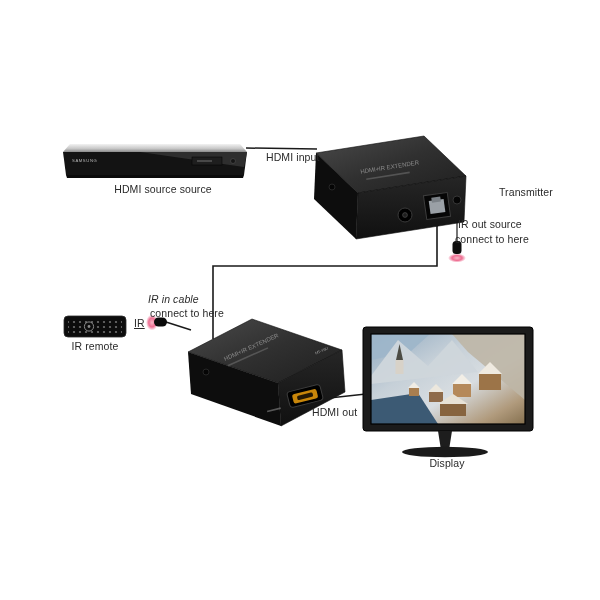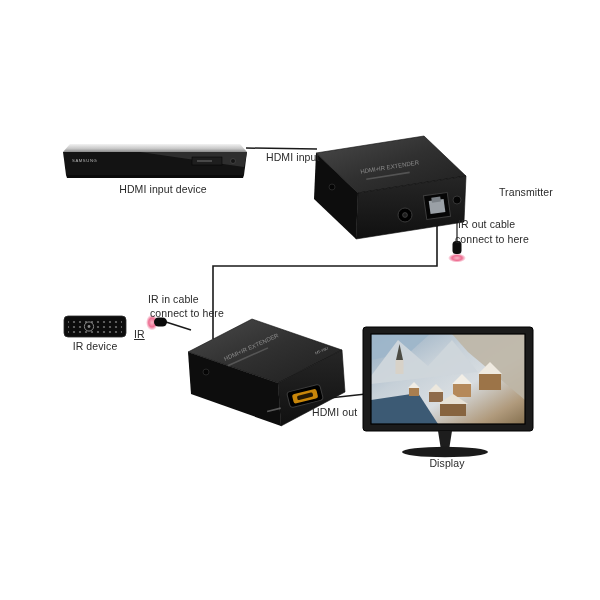--- a/index.html
+++ b/index.html
@@ -143,25 +143,25 @@
         <rect x="440" y="404" width="26" height="12" fill="#87643f"></rect>
         <polygon points="438,404 453,394 468,404" fill="#e8e2d6"></polygon>
       </g>
       <rect x="371" y="334" width="154" height="90" fill="none" stroke="#000000" stroke-width="1.2"></rect>
     </g>
     <polygon points="438,431 452,431 449,450 441,450" fill="#1d1d1d"></polygon>
     <ellipse cx="445" cy="452" rx="43" ry="5.2" fill="#1a1a1a"></ellipse>
   </g>
 </svg>
 
-<div class="lbl center" style="left:93px;top:183px;width:140px;">HDMI input device</div>
+<div class="lbl center" style="left:93px;top:183px;width:140px;">HDMI source source</div>
 <div class="lbl" style="left:266px;top:151px;">HDMI input</div>
 <div class="lbl" style="left:477px;top:186px;margin-left:22px;">Transmitter</div>
-<div class="lbl" style="left:458px;top:218px;">IR out cable</div>
+<div class="lbl" style="left:458px;top:218px;">IR out source</div>
 <div class="lbl" style="left:455px;top:233px;">connect to here</div>
-<div class="lbl" style="left:148px;top:293px;">IR in cable</div>
+<div class="lbl" style="left:148px;top:293px;font-style:italic;">IR in cable</div>
 <div class="lbl" style="left:150px;top:307px;">connect to here</div>
-<div class="lbl" style="left:134px;top:328px;text-decoration:underline;">IR</div>
-<div class="lbl center" style="left:64px;top:340px;width:62px;">IR device</div>
+<div class="lbl" style="left:134px;top:317px;text-decoration:underline;">IR</div>
+<div class="lbl center" style="left:64px;top:340px;width:62px;">IR remote</div>
 <div class="lbl" style="left:312px;top:406px;text-align:right;">HDMI out</div>
 <div class="lbl center" style="left:405px;top:457px;width:84px;">Display</div>
 
 </div>
 
 </body></html>

